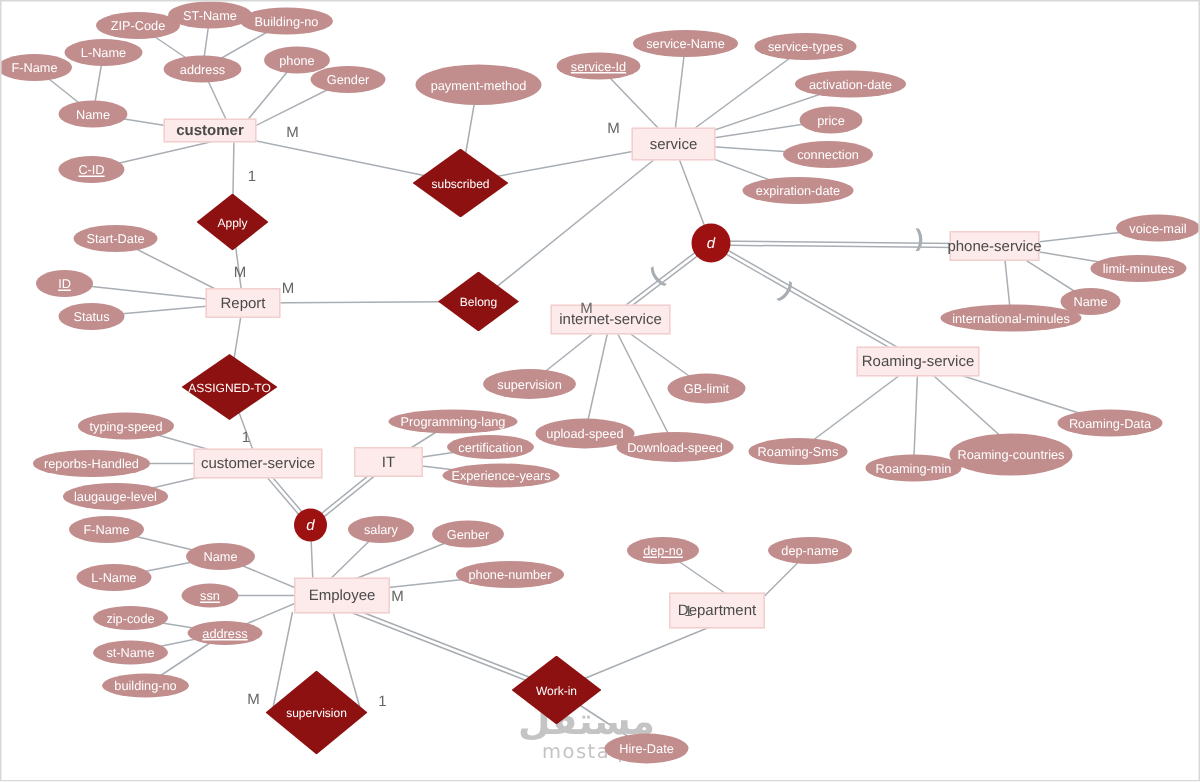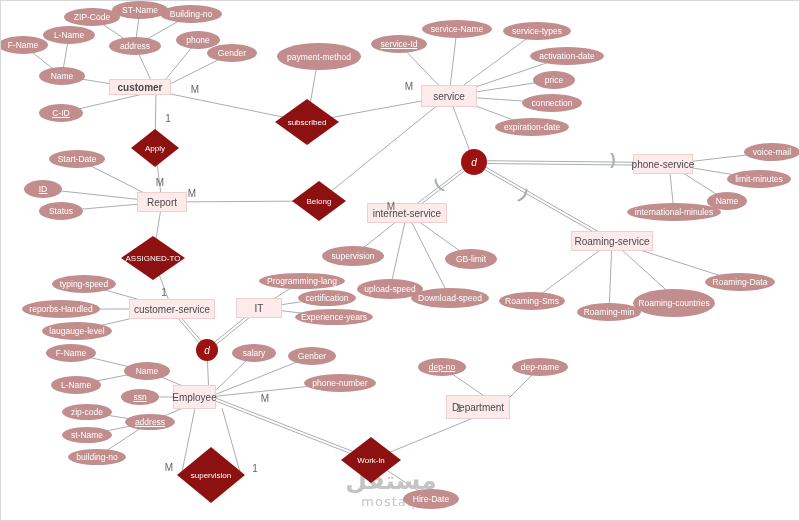--- a/index.html
+++ b/index.html
@@ -133,21 +133,21 @@
     </div>
     <div class="node entity" style="left: 570px; top: 230px; width: 82px; height: 20px;">
       <span>Roaming-service</span>
     </div>
     <div class="node entity" style="left: 128px; top: 298px; width: 86px; height: 20px;">
       <span>customer-service</span>
     </div>
     <div class="node entity" style="left: 235px; top: 297px; width: 46px; height: 20px;">
       <span>IT</span>
     </div>
-    <div class="node entity" style="left: 172px; top: 384px; width: 43px; height: 24px;">
+    <div class="node entity" style="left: 195px; top: 384px; width: 64px; height: 24px;">
       <span>Employee</span>
     </div>
     <div class="node entity" style="left: 445px; top: 394px; width: 64px; height: 24px;">
       <span>Department</span>
     </div>
     <div class="node attr" style="left: 63px; top: 7px; width: 56px; height: 18px;">
       <span>ZIP-Code</span>
     </div>
     <div class="node attr" style="left: 111px; top: 0px; width: 56px; height: 18px;">
       <span>ST-Name</span>

